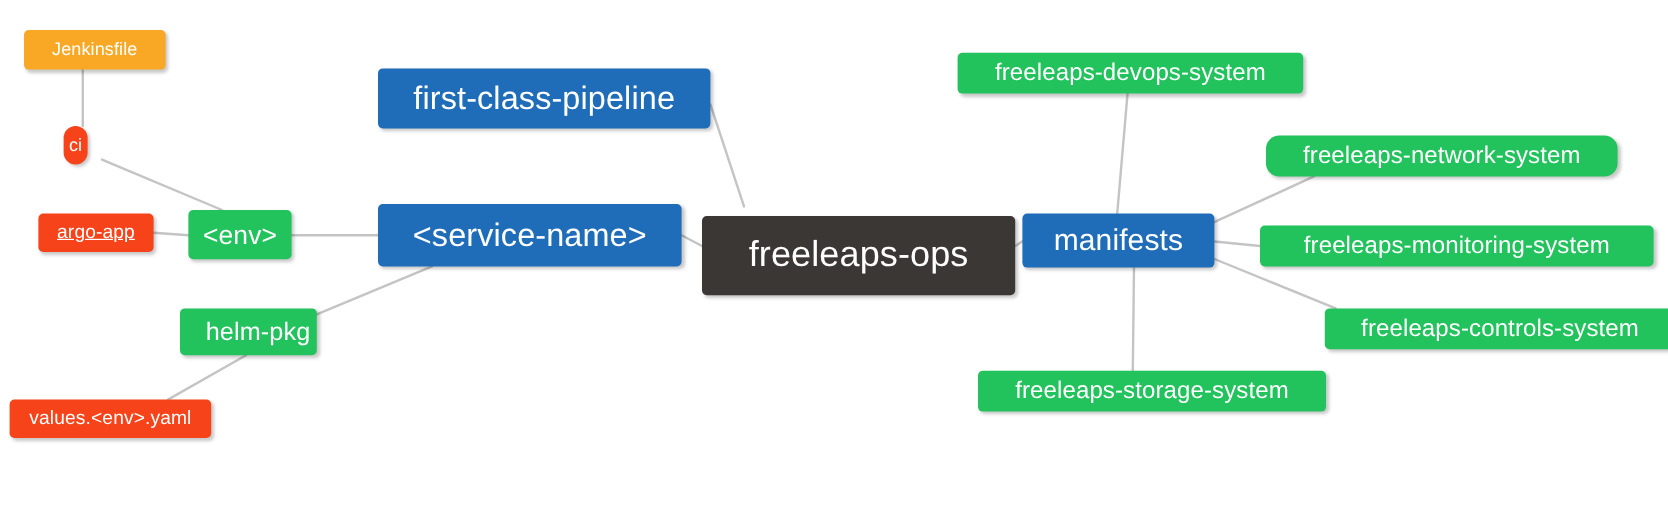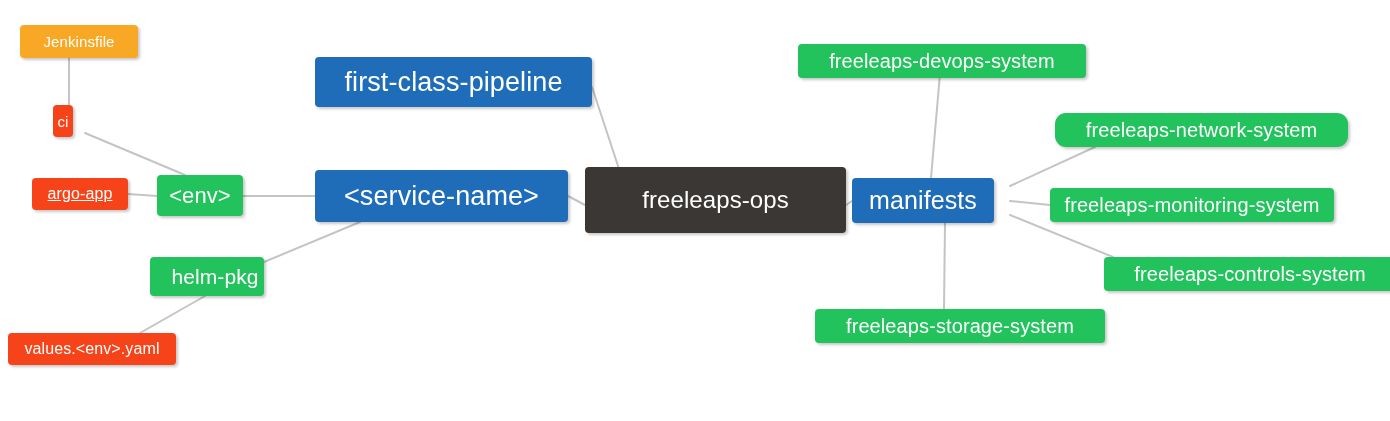--- a/index.html
+++ b/index.html
@@ -59,29 +59,29 @@
       <line x1="157" y1="196" x2="128" y2="194" stroke="#c4c4c4" stroke-width="2" stroke-linecap="round"></line>
       <line x1="69" y1="105" x2="69" y2="58" stroke="#c4c4c4" stroke-width="2" stroke-linecap="round"></line>
       <line x1="205" y1="296" x2="140" y2="333" stroke="#c4c4c4" stroke-width="2" stroke-linecap="round"></line>
       <line x1="931" y1="178" x2="941" y2="62" stroke="#c4c4c4" stroke-width="2" stroke-linecap="round"></line>
       <line x1="1010" y1="186" x2="1095" y2="147" stroke="#c4c4c4" stroke-width="2" stroke-linecap="round"></line>
       <line x1="1010" y1="201" x2="1050" y2="205" stroke="#c4c4c4" stroke-width="2" stroke-linecap="round"></line>
       <line x1="1010" y1="215" x2="1113" y2="257" stroke="#c4c4c4" stroke-width="2" stroke-linecap="round"></line>
       <line x1="945" y1="223" x2="944" y2="309" stroke="#c4c4c4" stroke-width="2" stroke-linecap="round"></line>
     </svg>
   <div id="node-layer">
-      <div class="node n-root" style="left: 585px; top: 167px; width: 261px; height: 66px; font-size: 24px;">freeleaps-ops</div>
+      <div class="node n-root" style="left: 585px; top: 180px; width: 261px; height: 66px; font-size: 30px;">freeleaps-ops</div>
       <div class="node n-blue" style="left: 315px; top: 170px; width: 253px; height: 52px; font-size: 27px;">&lt;service-name&gt;</div>
       <div class="node n-blue" style="left: 315px; top: 37px; width: 277px; height: 50px; font-size: 27px; margin-top: 20px;">first-class-pipeline</div>
-      <div class="node n-blue" style="left: 852px; top: 178px; width: 142px; height: 45px; font-size: 25px;">manifests</div>
+      <div class="node n-blue" style="left: 852px; top: 178px; width: 160px; height: 45px; font-size: 25px;">manifests</div>
       <div class="node n-green" style="left: 157px; top: 175px; width: 86px; height: 41px; font-size: 22px;">&lt;env&gt;</div>
       <div class="node n-green" style="left: 150px; top: 257px; width: 114px; height: 39px; font-size: 21px; padding-left: 26px;">helm-pkg</div>
       <div class="node n-orange" style="left: 20px; top: 25px; width: 118px; height: 33px; font-size: 15px;">Jenkinsfile</div>
-      <div class="node n-red" style="left: 53px; top: 105px; width: 16px; height: 32px; font-size: 15px;">ci</div>
+      <div class="node n-red" style="left: 53px; top: 105px; width: 16px; height: 32px; font-size: 15px; border-radius: 15px;">ci</div>
       <div class="node n-red" style="left: 32px; top: 178px; width: 96px; height: 32px; font-size: 16px; text-decoration: underline;">argo-app</div>
       <div class="node n-red" style="left: 8px; top: 333px; width: 168px; height: 32px; font-size: 16px;">values.&lt;env&gt;.yaml</div>
       <div class="node n-green" style="left: 798px; top: 28px; width: 288px; height: 34px; font-size: 20px; margin-top: 16px;">freeleaps-devops-system</div>
       <div class="node n-green" style="left: 1055px; top: 113px; width: 293px; height: 34px; font-size: 20px; border-radius: 11px;">freeleaps-network-system</div>
-      <div class="node n-green" style="left: 1050px; top: 188px; width: 284px; height: 34px; font-size: 20px;">freeleaps-monitoring-system</div>
+      <div class="node n-green" style="left: 1050px; top: 188px; width: 328px; height: 34px; font-size: 20px;">freeleaps-monitoring-system</div>
       <div class="node n-green" style="left: 1060px; top: 257px; width: 292px; height: 34px; font-size: 20px; margin-left: 44px;">freeleaps-controls-system</div>
       <div class="node n-green" style="left: 815px; top: 309px; width: 290px; height: 34px; font-size: 20px;">freeleaps-storage-system</div>
     </div>
 </div>
 
 </body></html>

